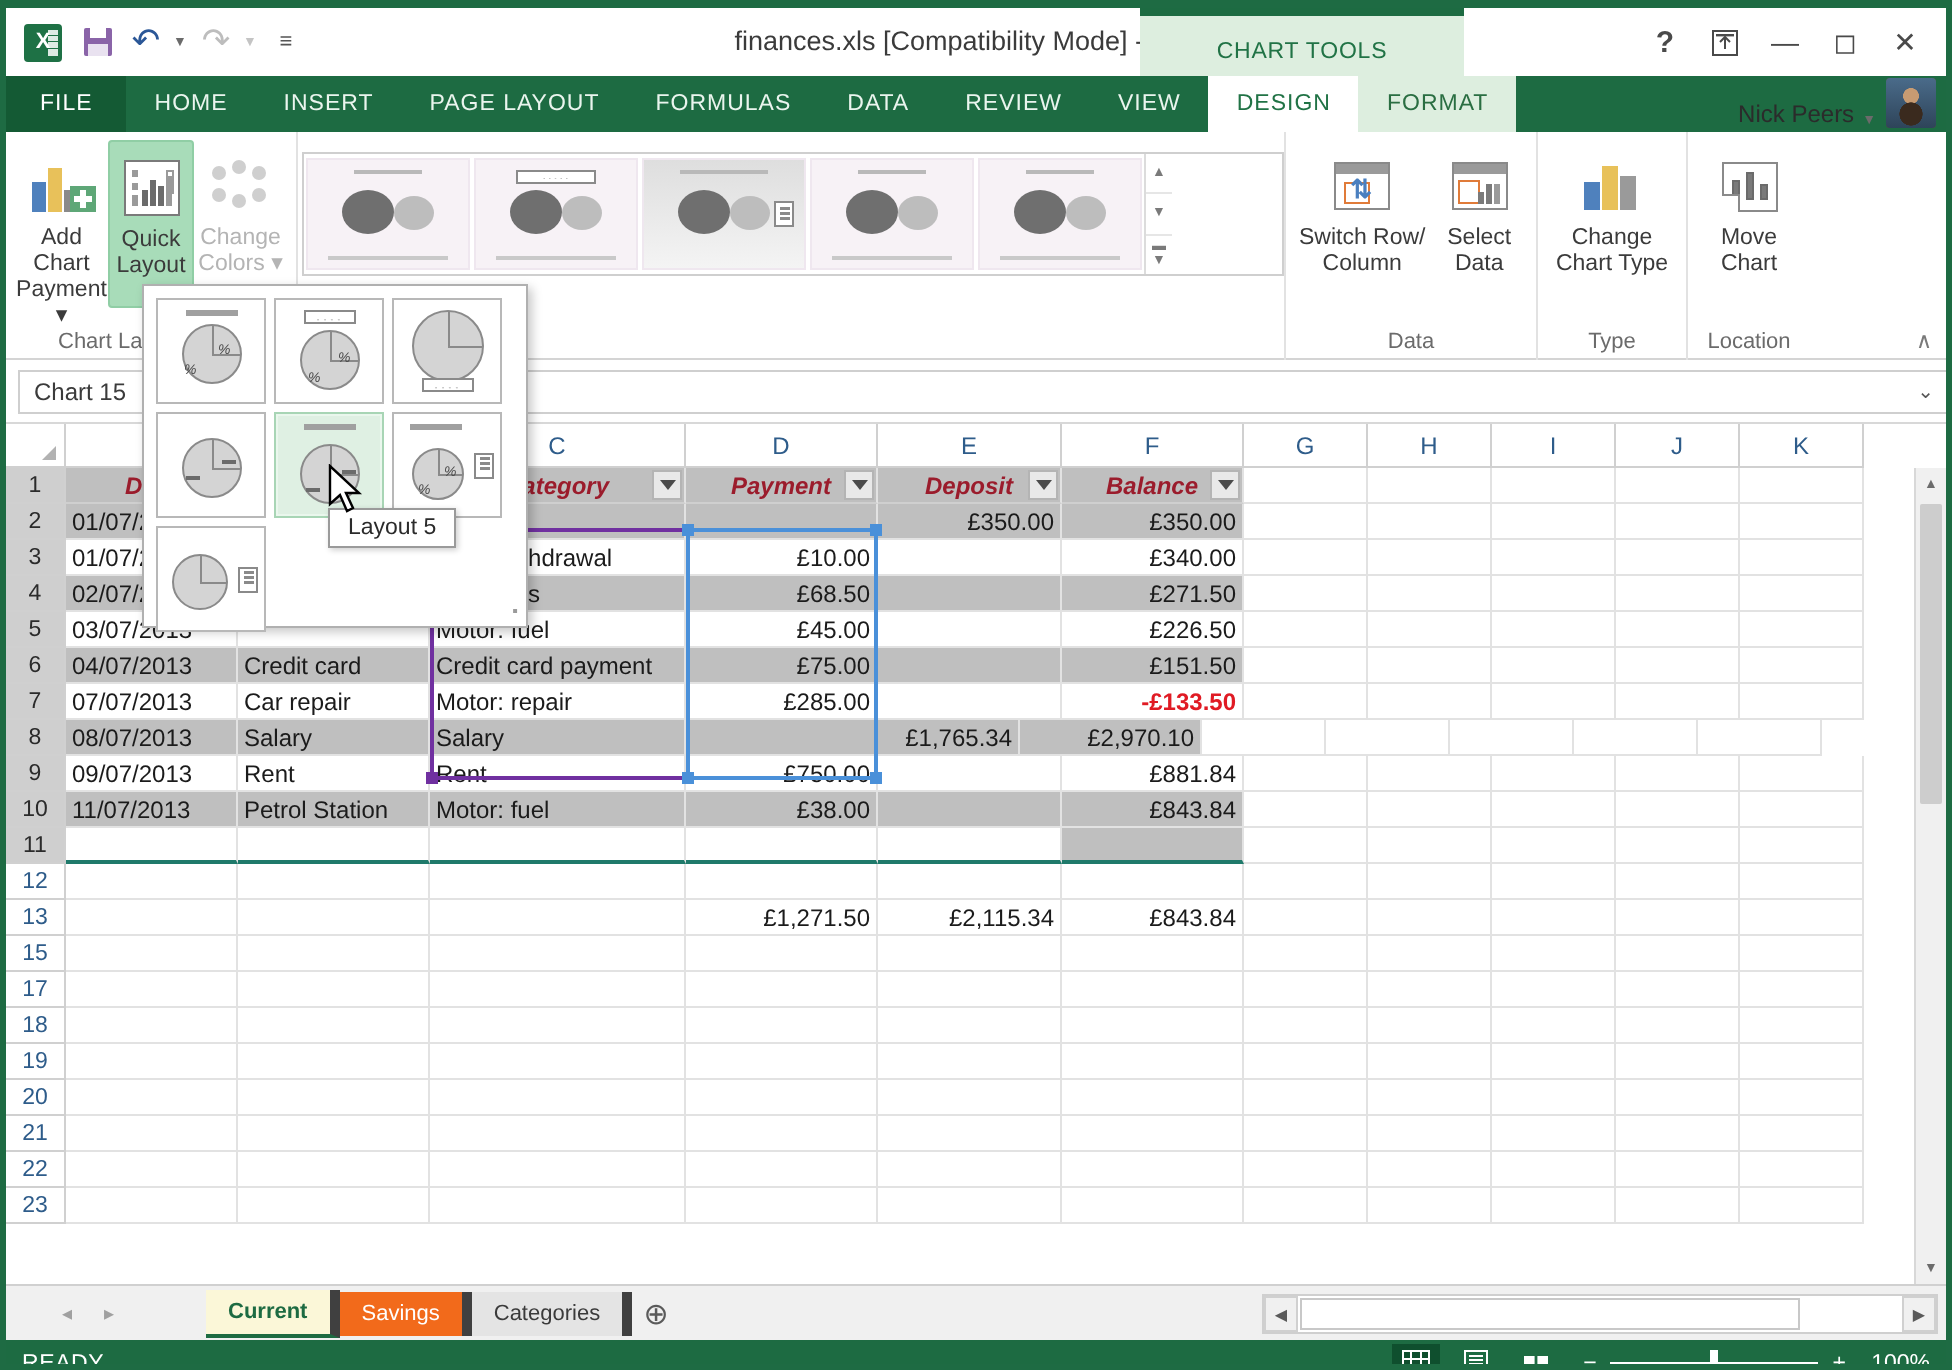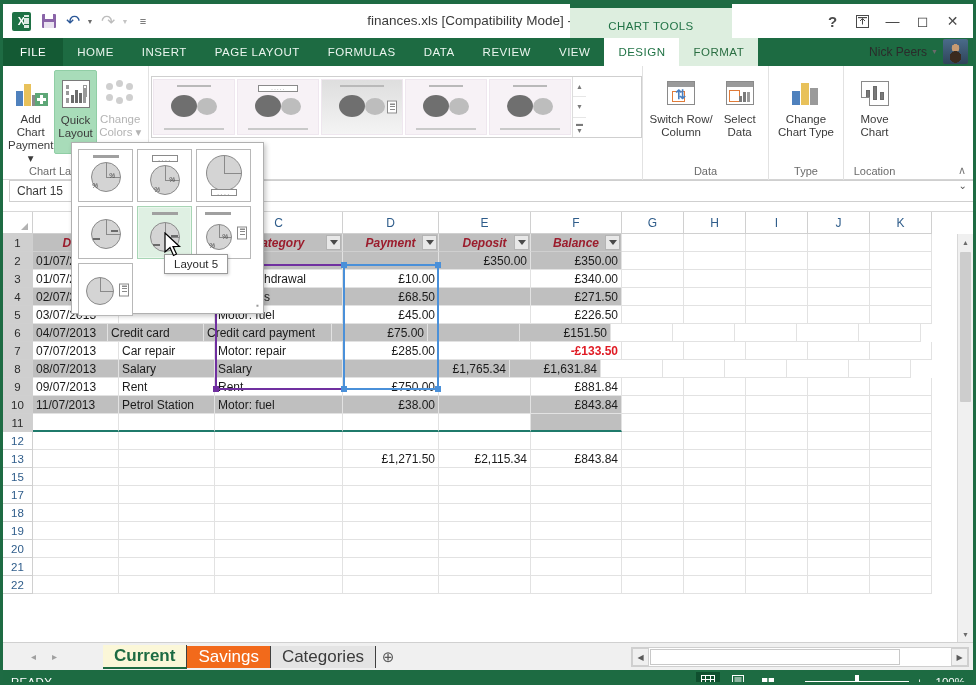--- a/index.html
+++ b/index.html
@@ -80,21 +80,21 @@
     display:flex; align-items:center; padding:0 17px; height:28px;
   }
   .rtab {
     color:#eaf5ee; font-size:11.5px; letter-spacing:.5px;
     display:flex; align-items:center; padding:0 14px; height:28px;
   }
   .rtab.ct { color:#2a6e42; }
   .rtab.active { background:#ffffff; color:#217346; }
   .rtab.ctx { background:#ddeedf; }
   .user {
-    position:absolute; right:5px; top:1px; display:flex; align-items:center; gap:5px;
+    position:absolute; right:5px; top:1px; display:flex; align-items:flex-end; gap:5px;
     color:#1d6b42; font-size:12px;
   }
   .user .nm { color:#2b2b2b; }
   .avatar {
     width:25px; height:25px; border-radius:2px; overflow:hidden; position:relative;
     background:#6a4a32;
   }
   .avatar:before{
     content:""; position:absolute; left:0; top:0; right:0; bottom:0;
     background:
@@ -221,21 +221,21 @@
   .ico-movechart:after{
     content:""; position:absolute; left:-1px; bottom:-1px; width:8px; height:8px;
     background:#fff; border-right:1.4px solid #8a8a8a; border-top:1.4px solid #8a8a8a;
   }
   .collapse-rib {
     position:absolute; right:7px; bottom:2px; font-size:11px; color:#7a7a7a;
   }
 
   
   .fbar {
-    height:32px; background:#ffffff; display:flex; align-items:flex-start;
+    height:32px; background:#ffffff; display:flex; align-items:center;
     padding:0 6px; gap:6px; border-bottom:1px solid #d8d8d8;
   }
   .namebox {
     width:108px; height:22px; border:1px solid #cfcfcf; background:#fff;
     display:flex; align-items:center; padding-left:7px; font-size:12px; color:#3b3b3b;
   }
   .fx-sep { width:1px; height:20px; background:#d8d8d8; }
   .finput {
     flex:1; height:22px; border:1px solid #cfcfcf; background:#fff;
     display:flex; align-items:center; padding-left:5px; font-size:12px; color:#2b2b2b;
@@ -316,22 +316,22 @@
   
   .tabsrow {
     height:28px; background:#f0f0f0; display:flex; align-items:center;
     border-top:1px solid #d0d0d0; padding-left:28px; gap:0;
     position:relative;
   }
   .navarrows { position:absolute; left:28px; display:flex; gap:16px; }
   .navarrows span { font-size:10px; color:#a0a0a0; }
   .stab {
     height:22px; padding:0 11px; display:flex; align-items:center;
-    font-size:17px; color:#3b3b3b; background:#e4e4e4;
-    border-right:1px solid #404040;
+    font-size:11px; color:#3b3b3b; background:#e4e4e4;
+    border-right:5px solid #404040;
   }
   .stab.active {
     background:#fbf7d8; color:#1d6b42; font-weight:bold;
     border-bottom:2px solid #1d6b42; height:24px;
   }
   .stab.orange { background:#f26a1b; color:#fff; }
   .addsheet {
     width:24px; display:flex; align-items:center; justify-content:center;
     font-size:15px; color:#5a5a5a;
   }
@@ -722,21 +722,21 @@
           <div class="cell band-b num" style="width:92px"></div>
           <div class="cell band-b num" style="width:91px">£226.50</div>
           <div class="cell " style="width:62px"></div>
           <div class="cell " style="width:62px"></div>
           <div class="cell " style="width:62px"></div>
           <div class="cell " style="width:62px"></div>
           <div class="cell " style="width:62px"></div>
         </div>
         <div class="grow">
           <div class="rh hl">6</div>
-          <div class="cell band-a" style="width:75px">04/07/2013</div>
+          <div class="cell band-a" style="width:86px">04/07/2013</div>
           <div class="cell band-a" style="width:96px">Credit card</div>
           <div class="cell band-a" style="width:128px">Credit card payment</div>
           <div class="cell band-a num" style="width:96px">£75.00</div>
           <div class="cell band-a num" style="width:92px"></div>
           <div class="cell band-a num" style="width:91px">£151.50</div>
           <div class="cell " style="width:62px"></div>
           <div class="cell " style="width:62px"></div>
           <div class="cell " style="width:62px"></div>
           <div class="cell " style="width:62px"></div>
           <div class="cell " style="width:62px"></div>
@@ -755,21 +755,21 @@
           <div class="cell " style="width:62px"></div>
           <div class="cell " style="width:62px"></div>
         </div>
         <div class="grow">
           <div class="rh hl">8</div>
           <div class="cell band-a" style="width:86px">08/07/2013</div>
           <div class="cell band-a" style="width:96px">Salary</div>
           <div class="cell band-a" style="width:128px">Salary</div>
           <div class="cell band-a num" style="width:96px"></div>
           <div class="cell band-a num" style="width:71px">£1,765.34</div>
-          <div class="cell band-a num" style="width:91px">£1,631.84</div>
+          <div class="cell band-a num" style="width:91px">£2,970.10</div>
           <div class="cell " style="width:62px"></div>
           <div class="cell " style="width:62px"></div>
           <div class="cell " style="width:62px"></div>
           <div class="cell " style="width:62px"></div>
           <div class="cell " style="width:62px"></div>
         </div>
         <div class="grow">
           <div class="rh hl">9</div>
           <div class="cell band-b" style="width:86px">09/07/2013</div>
           <div class="cell band-b" style="width:96px">Rent</div>
@@ -918,20 +918,34 @@
           <div class="cell " style="width:92px"></div>
           <div class="cell " style="width:91px"></div>
           <div class="cell " style="width:62px"></div>
           <div class="cell " style="width:62px"></div>
           <div class="cell " style="width:62px"></div>
           <div class="cell " style="width:62px"></div>
           <div class="cell " style="width:62px"></div>
         </div>
         <div class="grow">
           <div class="rh">22</div>
+          <div class="cell " style="width:86px"></div>
+          <div class="cell " style="width:96px"></div>
+          <div class="cell " style="width:128px"></div>
+          <div class="cell " style="width:96px"></div>
+          <div class="cell " style="width:92px"></div>
+          <div class="cell " style="width:91px"></div>
+          <div class="cell " style="width:62px"></div>
+          <div class="cell " style="width:62px"></div>
+          <div class="cell " style="width:62px"></div>
+          <div class="cell " style="width:62px"></div>
+          <div class="cell " style="width:62px"></div>
+        </div>
+        <div class="grow">
+          <div class="rh">23</div>
           <div class="cell " style="width:86px"></div>
           <div class="cell " style="width:96px"></div>
           <div class="cell " style="width:128px"></div>
           <div class="cell " style="width:96px"></div>
           <div class="cell " style="width:92px"></div>
           <div class="cell " style="width:91px"></div>
           <div class="cell " style="width:62px"></div>
           <div class="cell " style="width:62px"></div>
           <div class="cell " style="width:62px"></div>
           <div class="cell " style="width:62px"></div>

